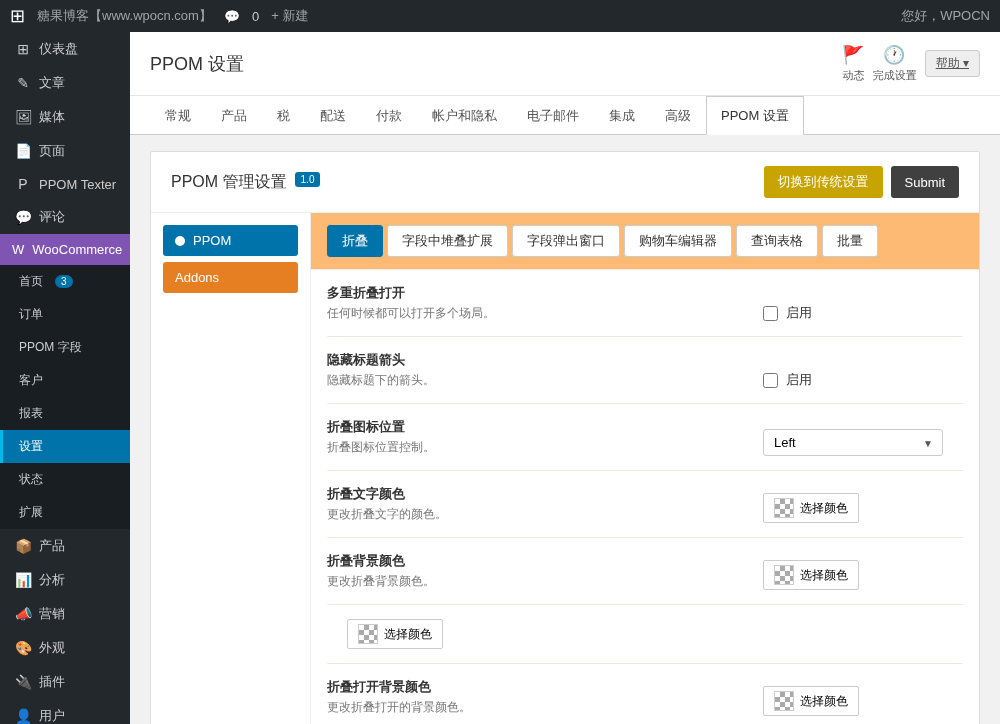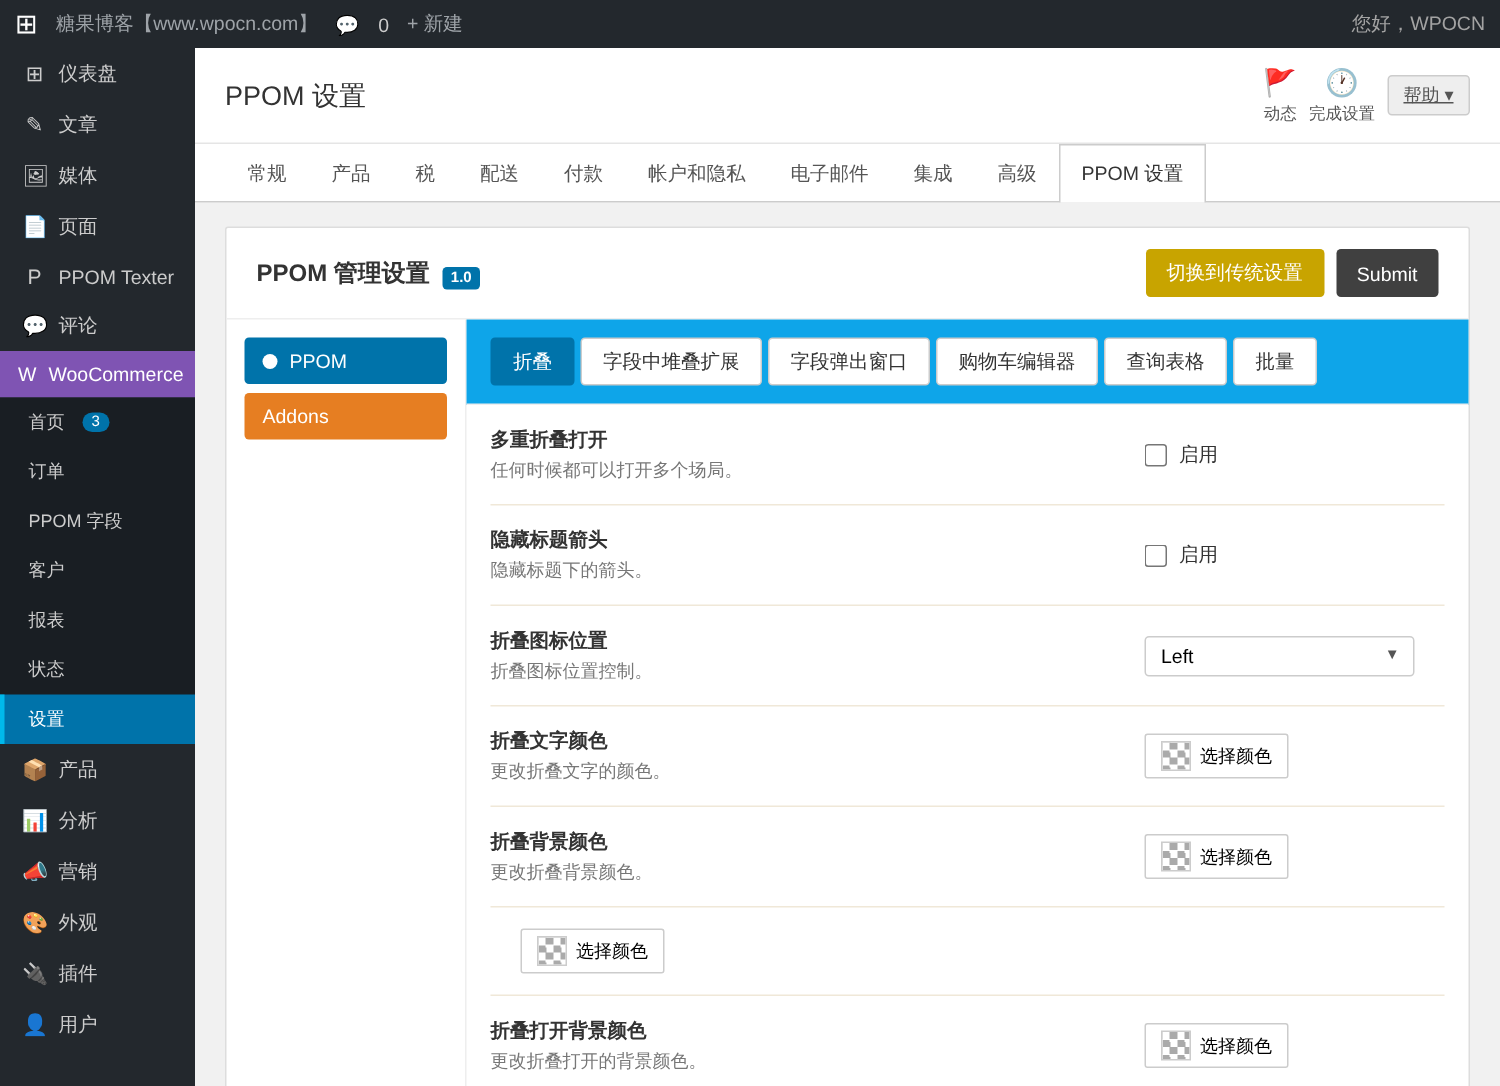--- a/index.html
+++ b/index.html
@@ -111,21 +111,21 @@
       border: 1px solid #ddd;
       border-radius: 2px;
     }
     .ppom-header {
       padding: 14px 20px;
       display: flex;
       align-items: center;
       justify-content: space-between;
       border-bottom: 1px solid #eee;
     }
-    .ppom-title { font-size: 16px; color: #333; display: flex; align-items: flex-end; gap: 8px; font-weight: bold; }
+    .ppom-title { font-size: 16px; color: #333; display: flex; align-items: flex-start; gap: 8px; }
     .version-badge { background: #0073aa; color: #fff; font-size: 10px; padding: 2px 6px; border-radius: 3px; }
     .ppom-header-actions { display: flex; gap: 8px; }
     .btn-traditional { background: #c8a400; color: #fff; border: none; padding: 7px 14px; cursor: pointer; border-radius: 3px; font-size: 13px; }
     .btn-submit { background: #404040; color: #fff; border: none; padding: 7px 14px; cursor: pointer; border-radius: 3px; font-size: 13px; }
 
     
     .ppom-body { display: flex; }
 
     
     .ppom-left {
@@ -145,41 +145,41 @@
       gap: 8px;
     }
     .ppom-nav-item.active { background: #0073aa; color: #fff; text-align: center; }
     .ppom-nav-item.addons { background: #e67e22; color: #fff; }
 
     
     .ppom-subtabs {
       display: flex;
       gap: 4px;
       padding: 12px 16px;
-      background: #0ea5e9;
+      background: #fdba74;
       border-bottom: 1px solid #eee;
     }
     .ppom-subtab {
       padding: 6px 14px;
       font-size: 13px;
       cursor: pointer;
       border-radius: 3px;
       border: 1px solid #ccc;
       background: #fff;
       color: #333;
     }
     .ppom-subtab.active { background: #0073aa; color: #fff; border-color: #0073aa; }
 
     
     .settings-rows { padding: 0 16px; }
     .setting-row {
       padding: 14px 0;
       border-bottom: 1px solid #f0e8d8;
       display: flex;
-      align-items: center;
+      align-items: flex-end;
       justify-content: space-between;
     }
     .setting-row:last-child { border-bottom: none; }
     .setting-label { flex: 1; }
     .setting-label-title { font-size: 13px; font-weight: 600; color: #333; margin-bottom: 3px; }
     .setting-label-desc { font-size: 12px; color: #777; }
     .setting-control { display: flex; align-items: center; gap: 8px; min-width: 220px; justify-content: flex-start; padding-left: 20px; }
     .checkbox-label { font-size: 13px; color: #333; }
 
     
@@ -281,25 +281,28 @@
       </div>
       <div class="sidebar-item">
         <span>PPOM 字段</span>
       </div>
       <div class="sidebar-item">
         <span>客户</span>
       </div>
       <div class="sidebar-item">
         <span>报表</span>
       </div>
-      <div class="sidebar-item">
-        <span>状态</span>
-      </div>
       <div class="sidebar-item active">
         <span>设置</span>
+      </div>
+      <div class="sidebar-item">
+        <span>状态</span>
+      </div>
+      <div class="sidebar-item">
+        <span>扩展</span>
       </div>
     </div>
 
     <div class="sidebar-item">
       <span class="icon">📦</span>
       <span>产品</span>
     </div>
     <div class="sidebar-item">
       <span class="icon">📊</span>
       <span>分析</span>

